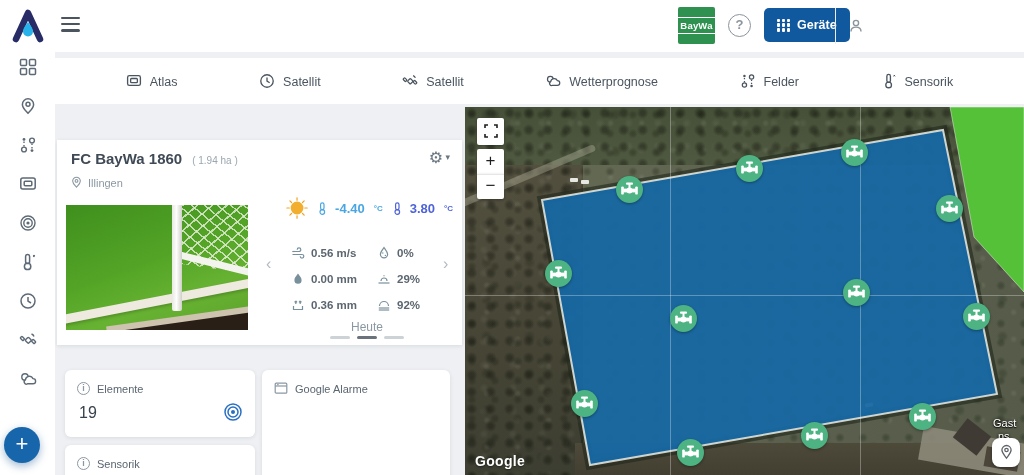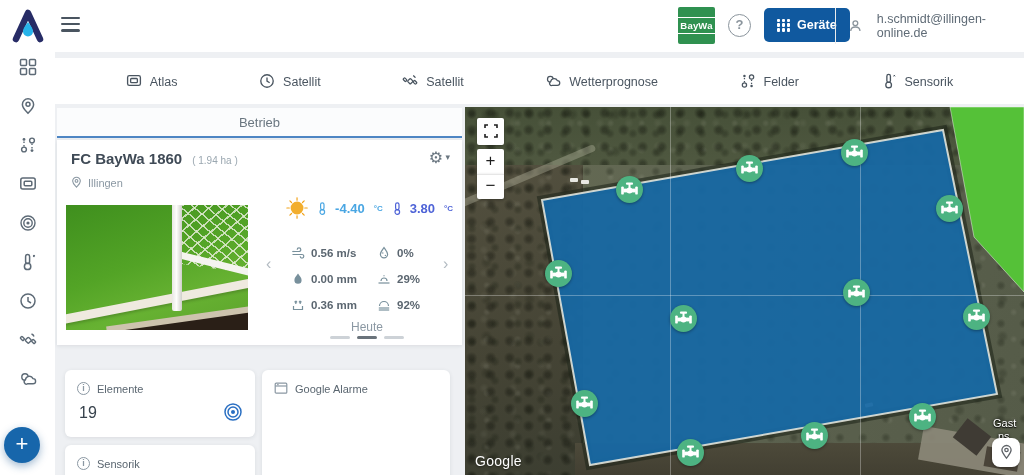--- a/index.html
+++ b/index.html
@@ -145,21 +145,21 @@
   .map-ctrl { position:absolute; background:#fff; box-shadow:0 1px 3px rgba(0,0,0,.3); border-radius:2px;
       color:#1f1f1f; text-align:center; cursor:pointer; }
   .ctrl-fs { left:12px; top:11px; width:27px; height:27px; }
   .ctrl-fs svg { margin-top:6px; width:14px; height:14px; }
   .ctrl-zin { left:12px; top:42px; width:27px; height:25px; font-size:17px; line-height:24px; border-radius:2px 2px 0 0; }
   .ctrl-zout { left:12px; top:67px; width:27px; height:25px; font-size:17px; line-height:22px; border-radius:0 0 2px 2px; border-top:1px solid #e6e6e6; }
   .pin-btn { left:527px; top:331px; width:28px; height:29px; border-radius:8px; }
   .pin-btn svg { margin-top:6px; width:15px; height:16px; }
 
   .gmap-logo { position:absolute; left:10px; top:346px; color:#fff; font-size:14px; letter-spacing:.3px;
-      text-shadow:0 1px 2px rgba(0,0,0,.5); font-weight:normal; }
+      text-shadow:0 1px 2px rgba(0,0,0,.5); font-weight:bold; }
   .place-label { position:absolute; color:#fff; font-size:11px; text-shadow:0 0 3px rgba(0,0,0,.9),0 1px 1px rgba(0,0,0,.9); }
   .pl-1 { left:528px; top:310px; } .pl-2 { left:533px; top:323px; }
 </style>
 </head>
 <body>
 
 <div class="app">
 
   <div class="sidebar">
     <div class="logo">
@@ -260,21 +260,20 @@
           <i></i>
         </span>
       <span>Geräte</span>
     </div>
     <div class="top-divider"></div>
     <div class="userbox">
       <svg width="16" height="16" viewBox="0 0 16 16" fill="none" stroke="#8a949c" stroke-width="1.4">
           <circle cx="8" cy="5" r="2.6"></circle>
           <path d="M3 13.5 c0 -2.8 2.2 -4.4 5 -4.4 s5 1.6 5 4.4"></path>
         </svg>
-      <span class="user-email">h.schmidt@illingen-online.de</span>
     </div>
   </div>
 
   <div class="page">
 
     <div class="navrow">
       <div class="tab">
         <svg viewBox="0 0 18 18" fill="none" stroke="#4a5560" stroke-width="1.5">
             <rect x="1.8" y="3" width="14.4" height="11" rx="2"></rect>
             <rect x="5.2" y="6.2" width="7.6" height="4.6" rx="1"></rect>
@@ -319,23 +318,20 @@
         <svg viewBox="0 0 18 18" fill="none" stroke="#4a5560" stroke-width="1.5">
             <rect x="6.6" y="1.6" width="4" height="9" rx="2"></rect>
             <circle cx="8.6" cy="13.4" r="3.2"></circle>
             <path d="M14.2 2.2 l1.6 1.6 M15.8 2.2 l-1.6 1.6" stroke-width="1.1"></path>
           </svg>
         <span>Sensorik</span>
       </div>
     </div>
 
     <div class="panel">
-      <div class="panel-tabrow">
-        <span>Betrieb</span>
-      </div>
 
       <div class="farm-card">
         <div class="farm-title-row">
           <span class="farm-name">FC BayWa 1860</span>
           <span class="farm-area">( 1.94 ha )</span>
         </div>
         <div class="gear">⚙<span class="caret"> ▾</span></div>
         <div class="farm-loc">
           <svg viewBox="0 0 12 14" fill="none" stroke="#8b98a3" stroke-width="1.2">
               <path d="M6 1.2 a4.2 4.2 0 0 1 4.2 4.2 c0 2.8 -2.6 4.8 -4.2 6.6 c-1.6 -1.8 -4.2 -3.8 -4.2 -6.6 A4.2 4.2 0 0 1 6 1.2 z"></path>

